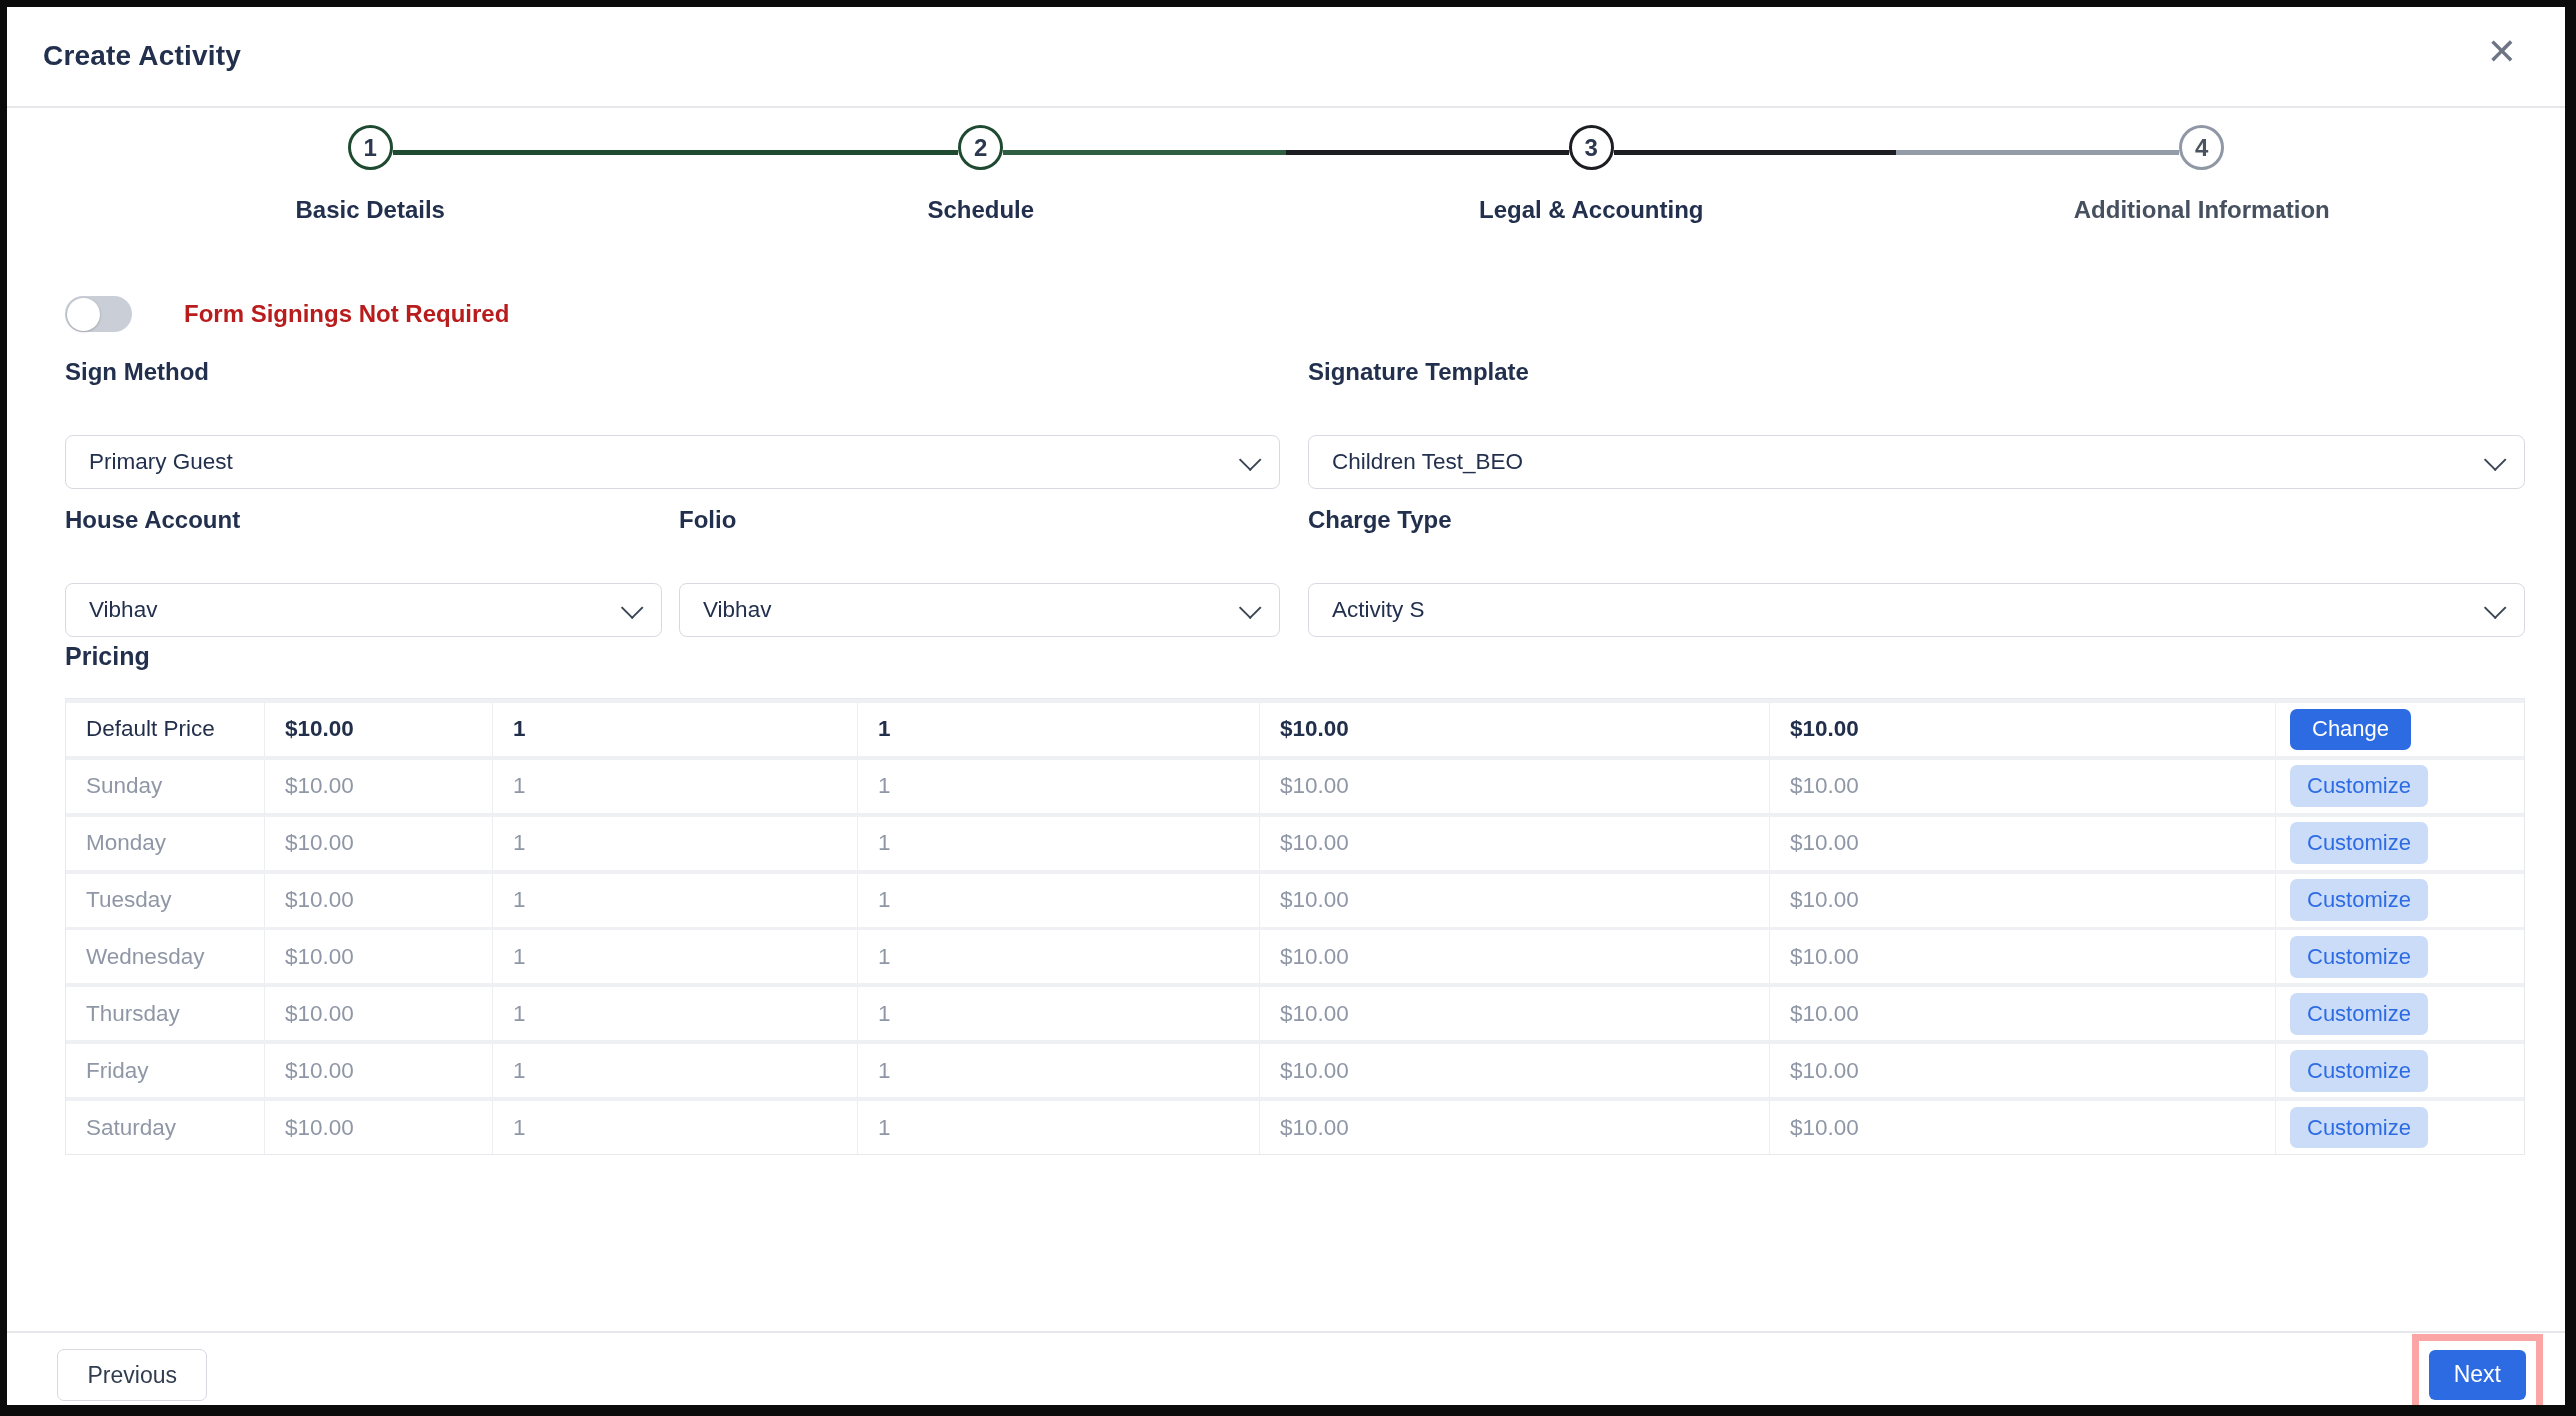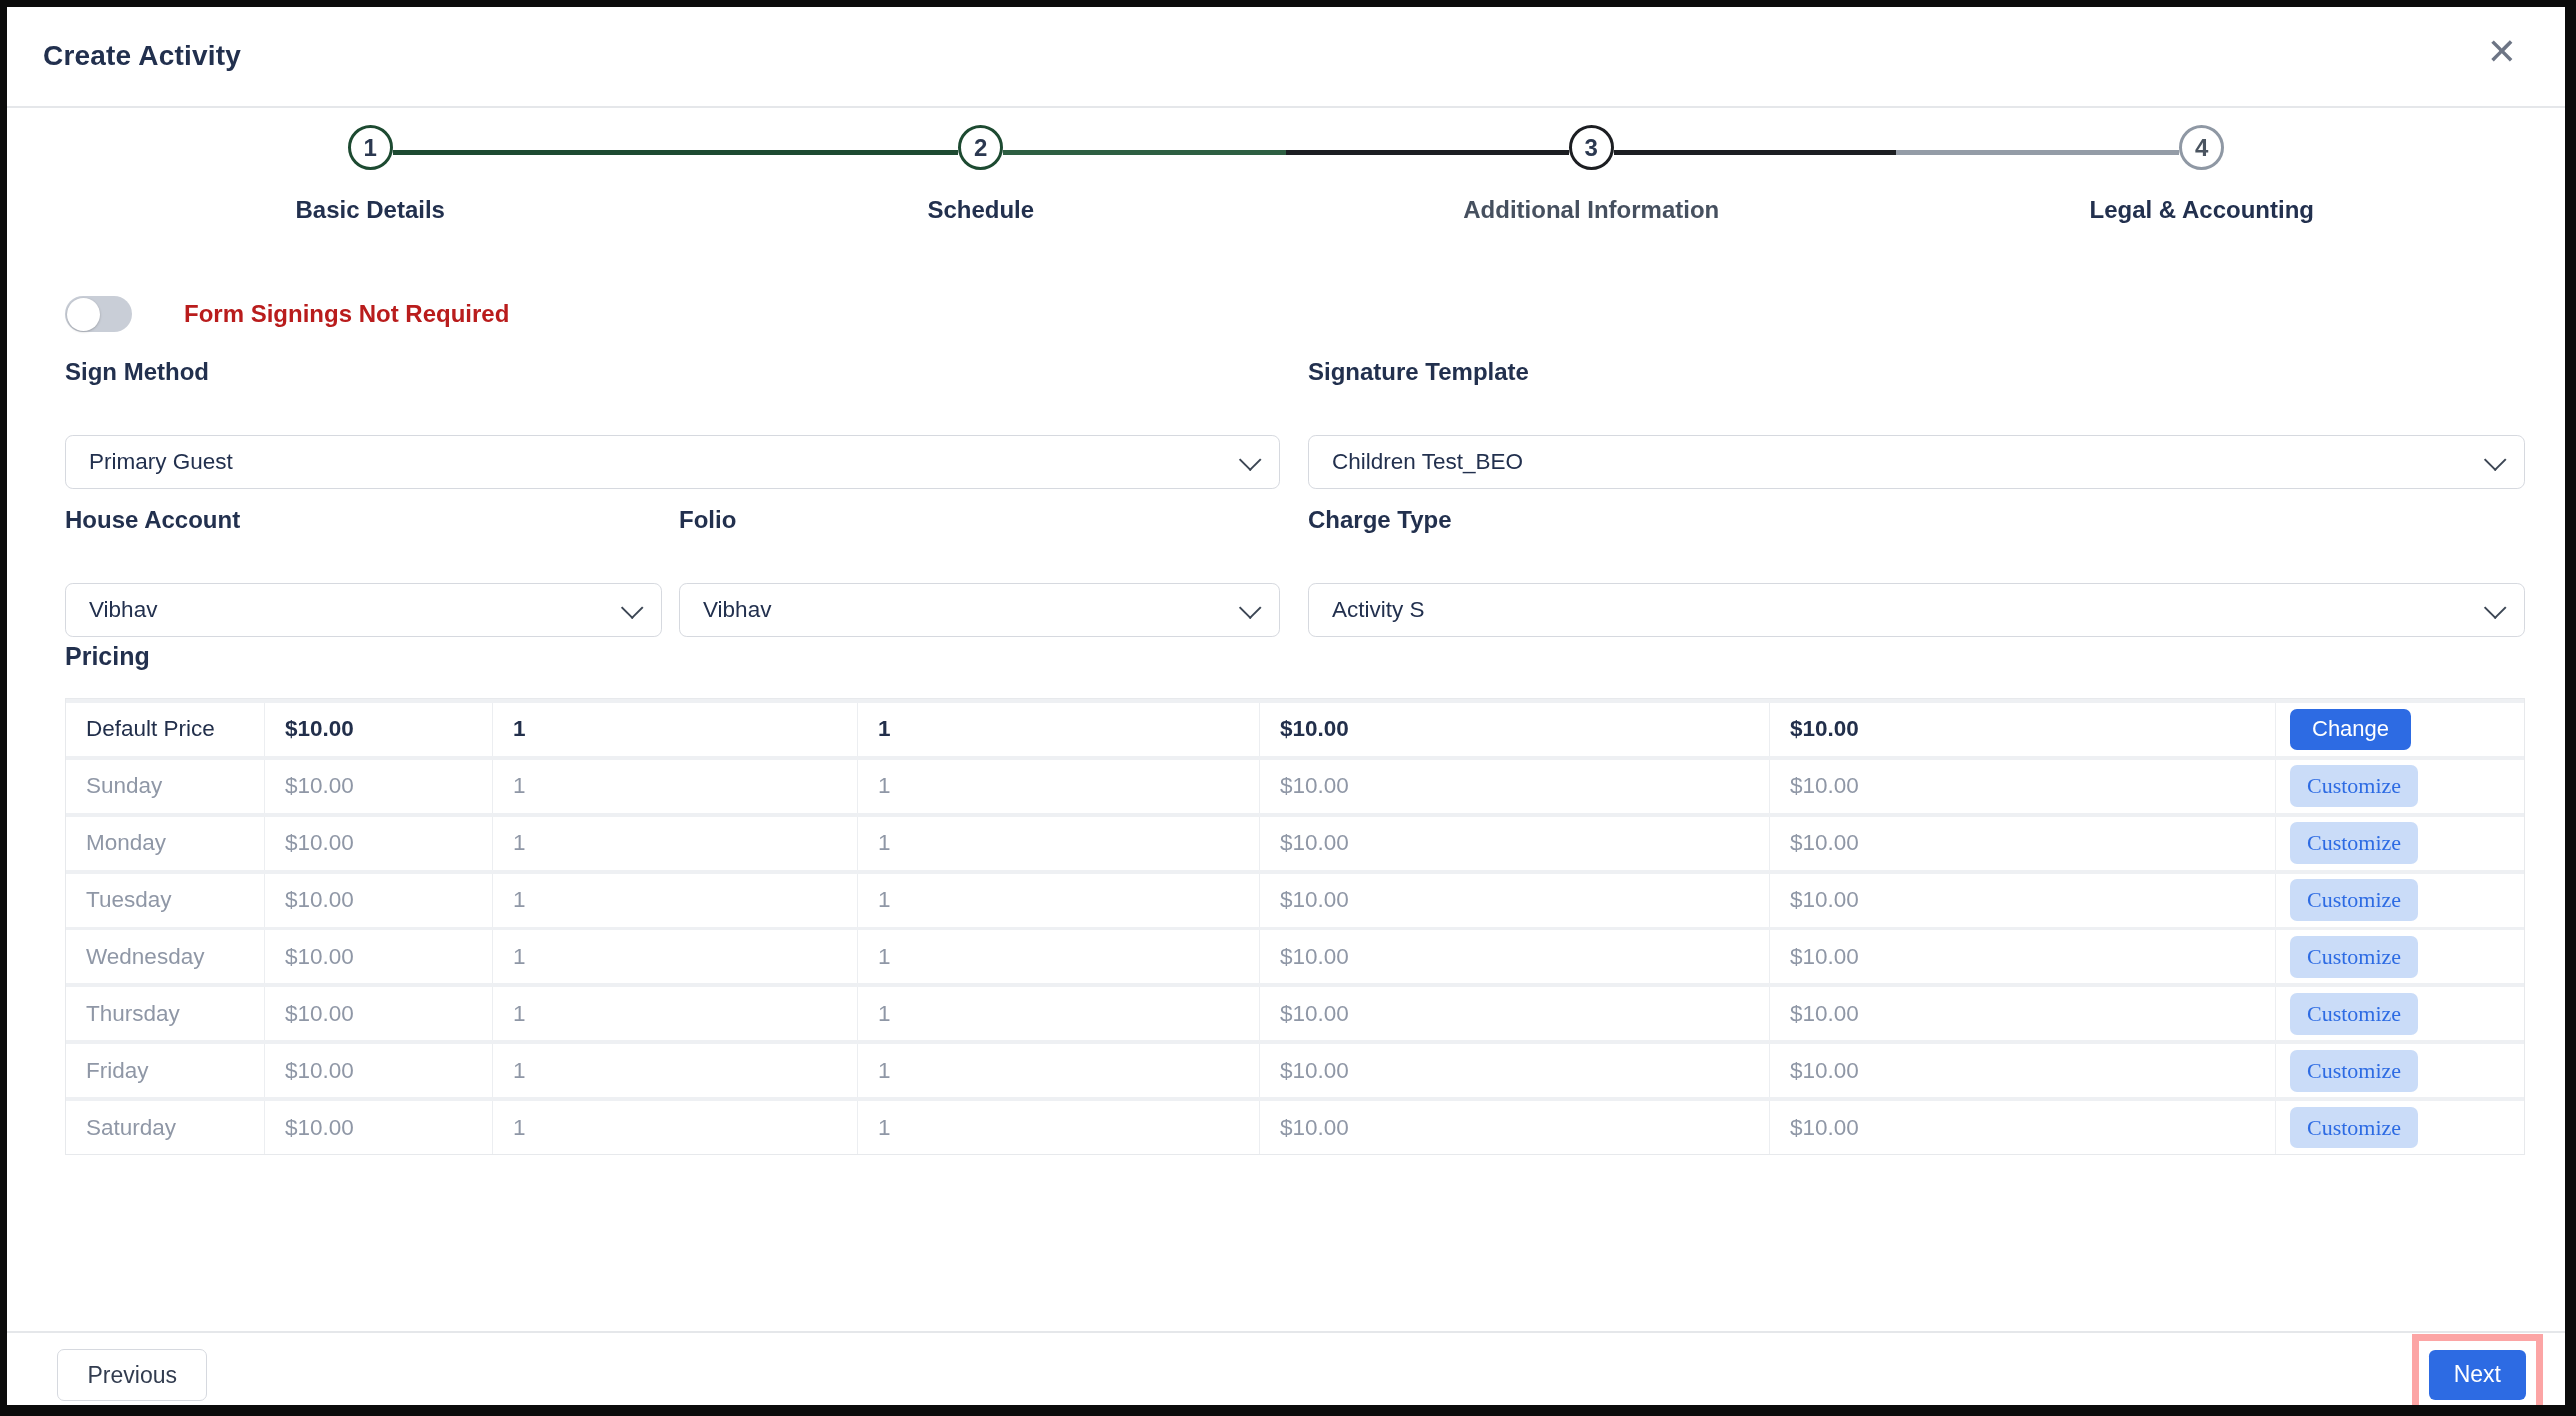--- a/index.html
+++ b/index.html
@@ -46,21 +46,21 @@
   .thead{height:50px;background:#f3f4f6;}
   .thcell{display:flex;align-items:center;justify-content:center;font-size:22.5px;font-weight:700;color:#2b3850;}
   .trow{height:53px;background:#ffffff;margin-top:3.9px;}
   .tcell{display:flex;align-items:center;padding-left:20px;box-sizing:border-box;border-right:1.6px solid #eceef1;font-size:22.5px;overflow:hidden;white-space:nowrap;}
   .tcell-action{border-right:none;padding-left:14px;}
   .trow-default .tcell-label{color:#2b3850;}
   .trow-default .tcell{color:#222f4b;font-weight:700;}
   .trow-default .tcell-label{font-weight:400;}
   .trow-day .tcell{color:#8f97a6;font-weight:400;}
   .btn-change{background:#2d6be3;color:#ffffff;border:none;border-radius:7px;padding:7.8px 22px;font-size:22px;font-family:inherit;cursor:pointer;}
-  .btn-customize{background:#cadcf8;color:#2d6be3;border:none;border-radius:7px;padding:7.8px 17px;font-size:22px;font-family:Liberation Serif, serif;cursor:pointer;}
+  .btn-customize{background:#cadcf8;color:#2d6be3;border:none;border-radius:7px;padding:7.8px 17px;font-size:22px;font-family:Liberation Sans, sans-serif;cursor:pointer;}
 
   
   .footer-divider{position:absolute;left:0;right:0;top:1324px;height:1.6px;background:#e5e7ea;}
   .btn-previous{position:absolute;left:50px;top:1342px;background:#fff;border:1.6px solid #d6d9df;border-radius:7px;padding:11.6px 29.5px;font-size:23px;color:#323c4f;font-family:inherit;cursor:pointer;}
   .next-annotation{position:absolute;right:22px;top:1327px;border:7px solid #fca5a5;padding:8.5px 10px;}
   .btn-next{background:#2d6be3;color:#fff;border:none;border-radius:6.2px;padding:11.6px 25px;font-size:23px;font-family:inherit;cursor:pointer;}
 </style>
 </head>
 <body>
 
@@ -78,22 +78,22 @@
       <div class="connector conn-2"></div>
       <div class="connector conn-3"></div>
       <div class="step-circle circ-done">1</div>
       <div class="step-circle circ-done">2</div>
       <div class="step-circle circ-active">3</div>
       <div class="step-circle circ-upcoming">4</div>
     </div>
     <div class="step-labels">
       <div class="step-label">Basic Details</div>
       <div class="step-label">Schedule</div>
+      <div class="step-label">Legal &amp; Accounting</div>
       <div class="step-label upcoming">Additional Information</div>
-      <div class="step-label">Legal &amp; Accounting</div>
     </div>
   </div>
 
   <div class="toggle-row">
     <div class="toggle">
       <div class="toggle-knob"></div>
     </div>
     <div class="toggle-label">Form Signings Not Required</div>
   </div>
 

